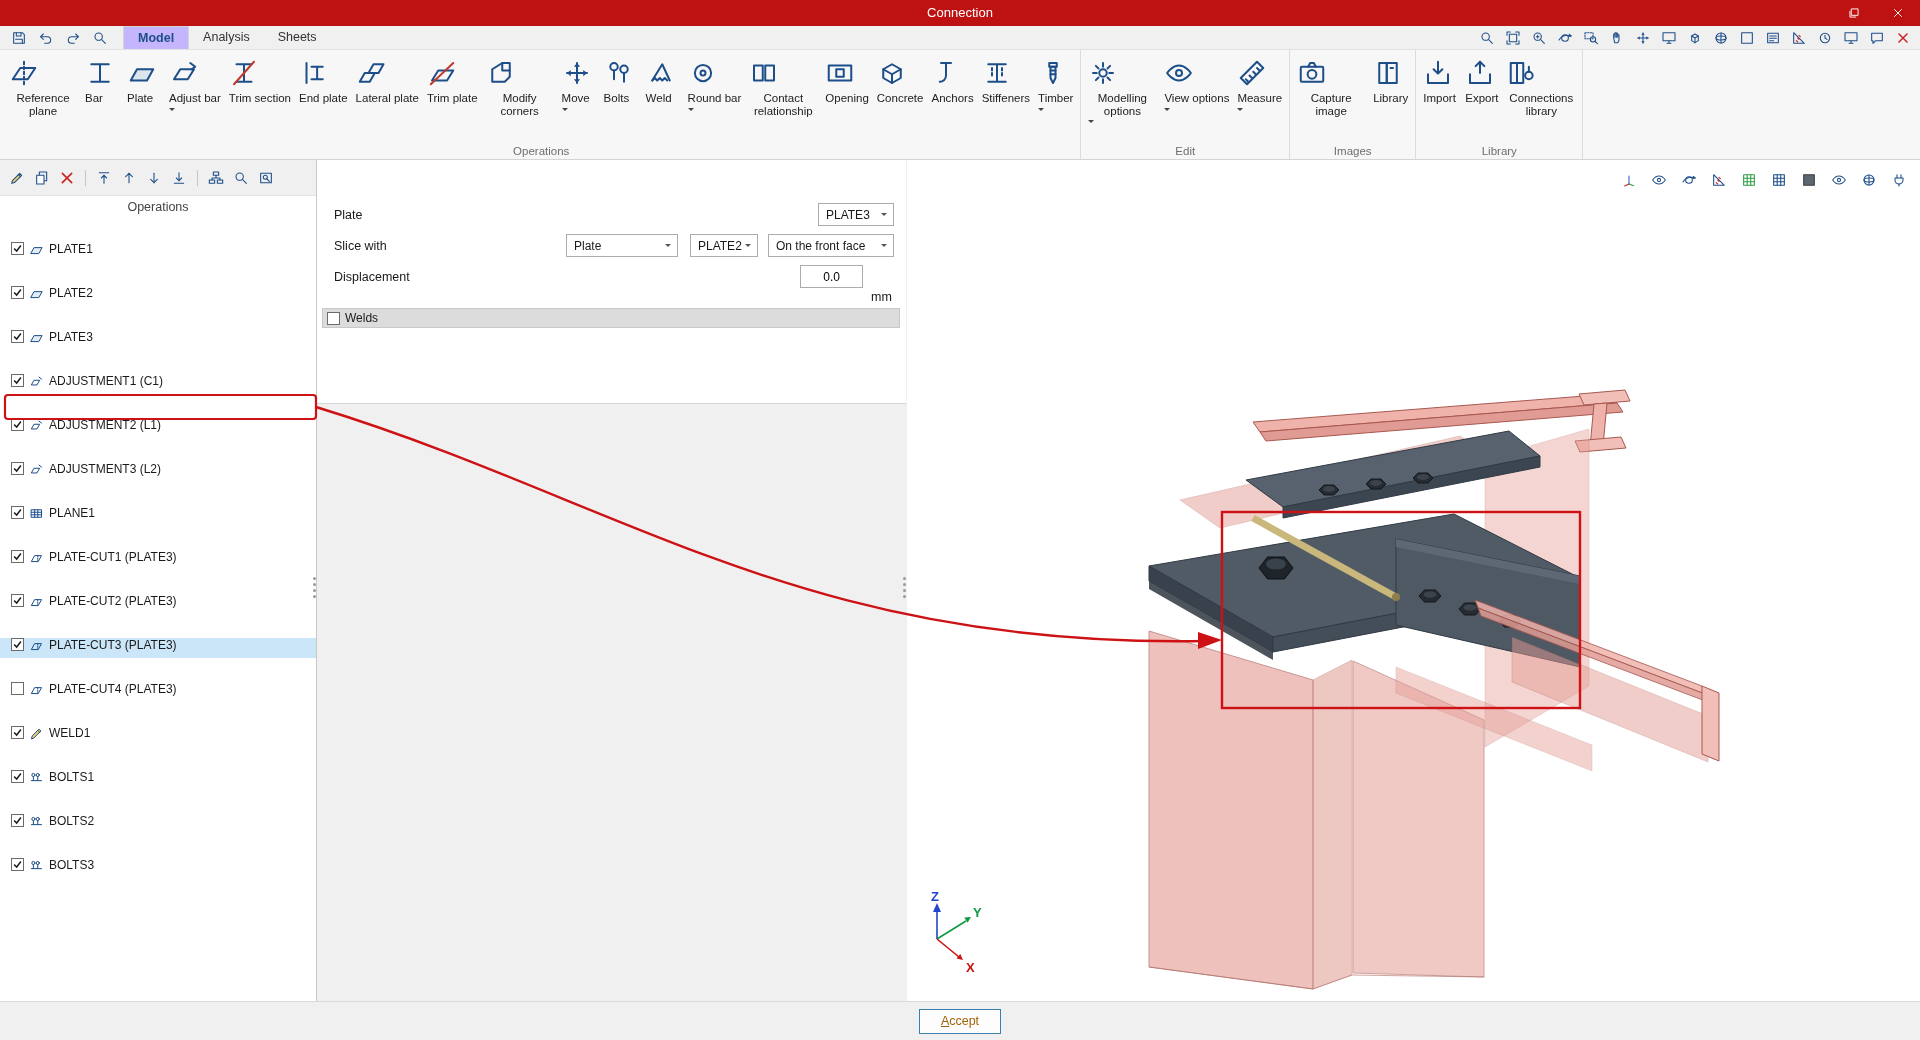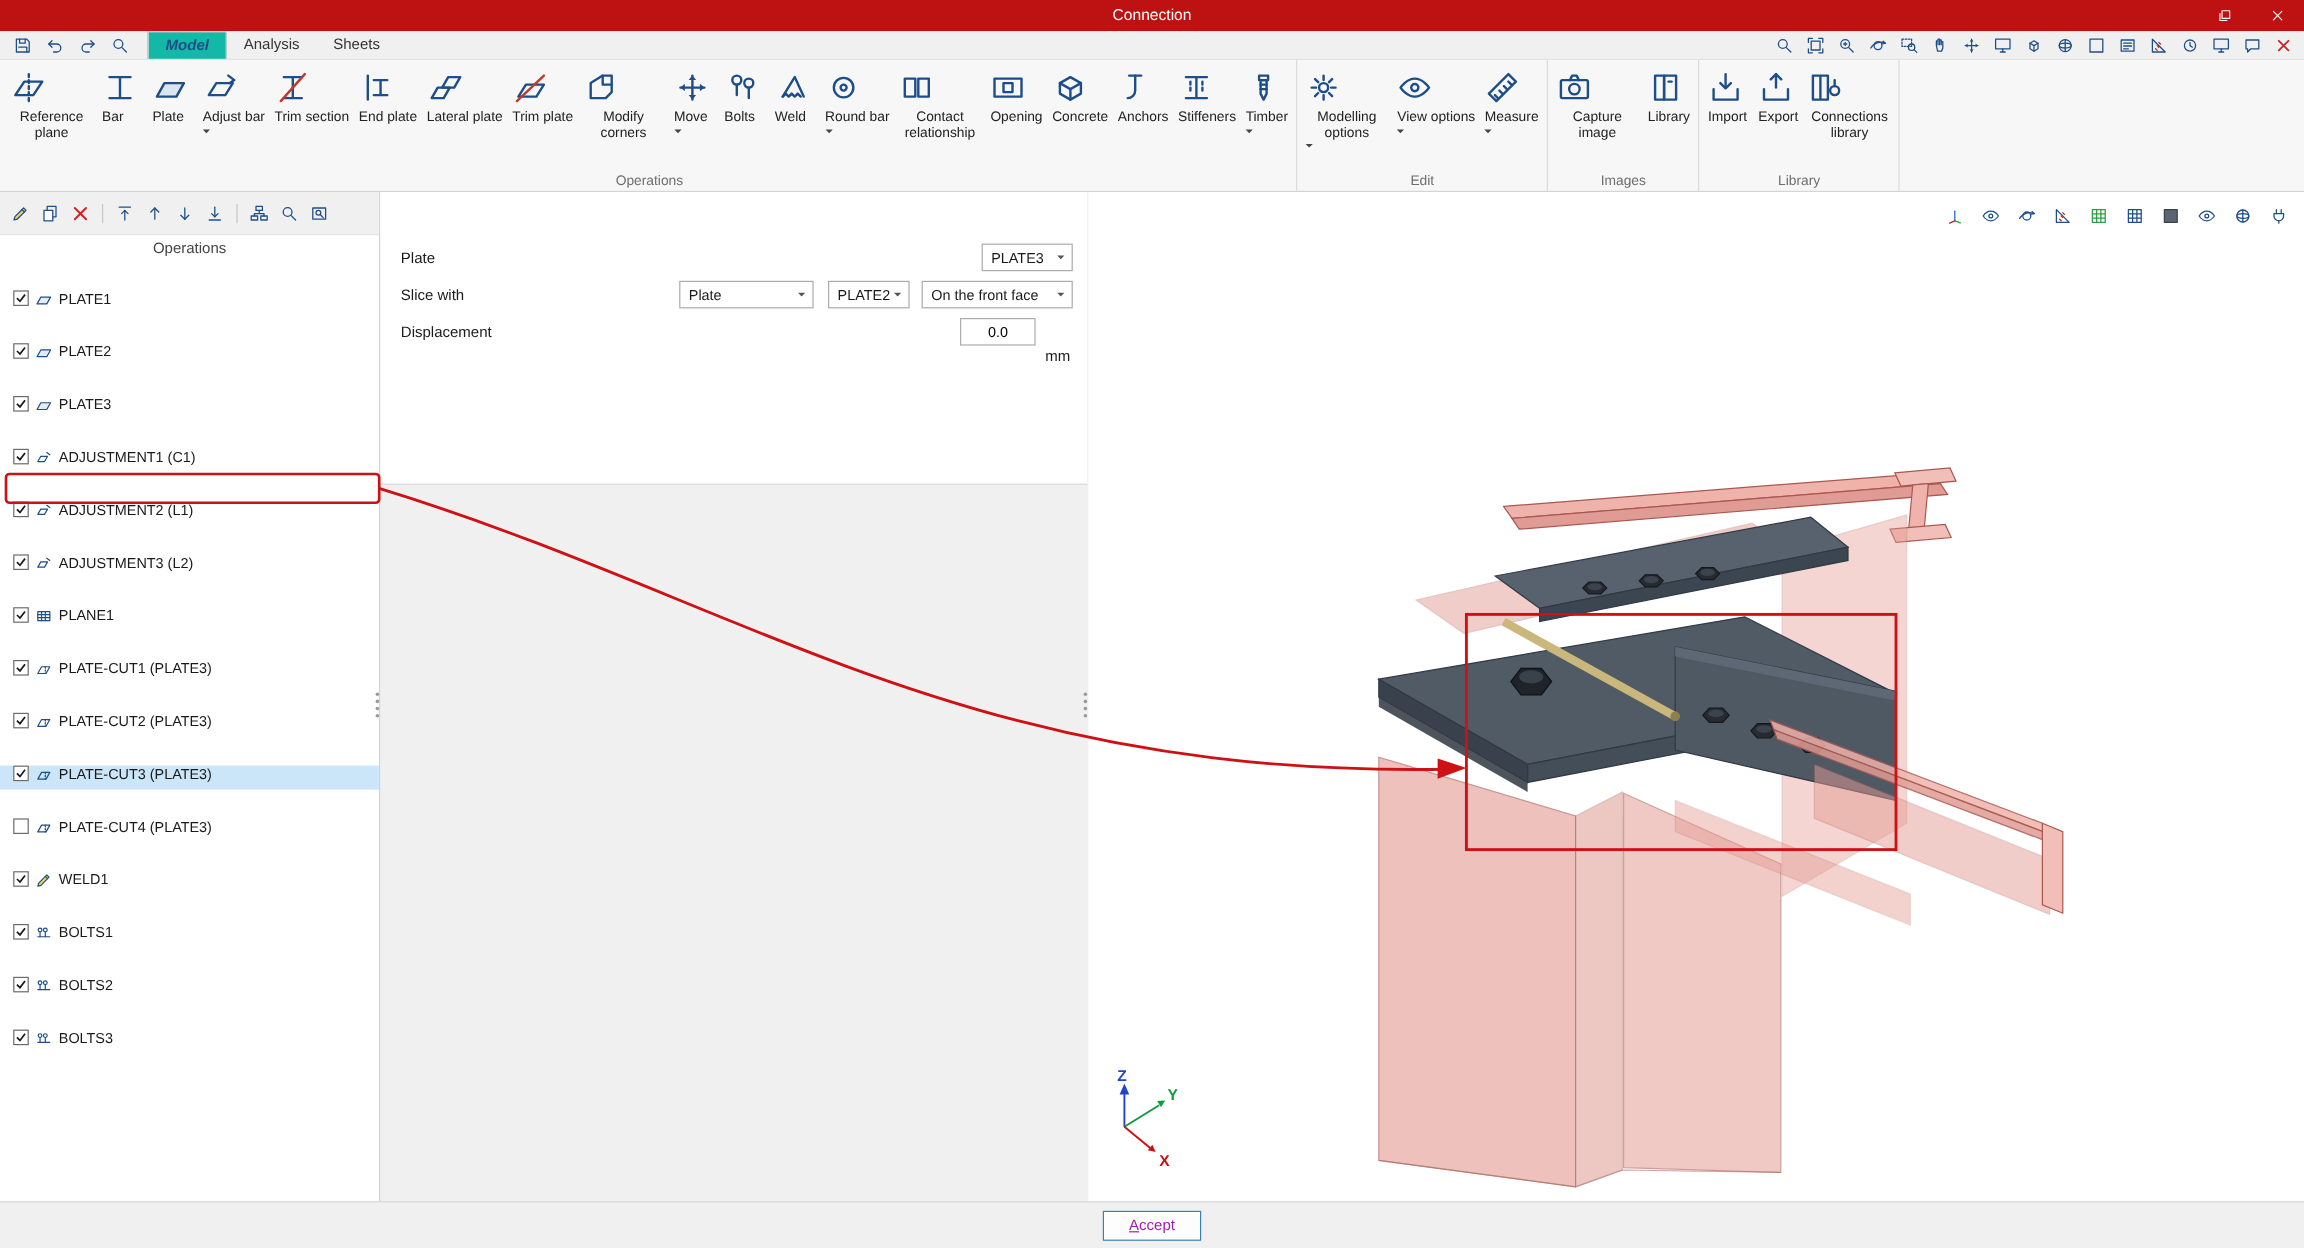--- a/index.html
+++ b/index.html
@@ -17,21 +17,21 @@
   .win-btn .icon{width:14px;height:14px;}
   .win-btn .icon svg{stroke:#fff;}
 
   
   .tabrow{position:absolute;top:26px;left:0;width:1920px;height:24px;background:#F0F0F0;display:flex;align-items:center;border-bottom:1px solid #E2E2E2;}
   .qa{display:flex;gap:5px;padding:0 8px;}
   .tbtn{display:flex;align-items:center;justify-content:center;width:22px;height:22px;border-radius:2px;}
   .tbtn .icon{width:16px;height:16px;}
   .tabs{display:flex;height:100%;margin-left:4px;}
   .tab{padding:0 14px;line-height:22px;font-size:12.5px;color:#333;}
-  .tab.active{background:#14b8a6;border:1px solid #D5D5D5;border-bottom:none;color:#1D4E89;font-weight:bold;font-style:italic;}
+  .tab.active{background:#c4b5fd;border:1px solid #D5D5D5;border-bottom:none;color:#1D4E89;font-weight:bold;}
   .view-tools{margin-left:auto;display:flex;gap:4px;padding-right:6px;}
 
   
   .ribbon{position:absolute;top:50px;left:0;width:1920px;height:110px;background:#F7F7F7;border-bottom:1px solid var(--line);display:flex;padding-left:2px;}
   .rgroup{position:relative;border-right:1px solid #DCDCDC;padding:3px 3px 17px;}
   .ritems{display:flex;height:100%;align-items:flex-start;}
   .rbtn{min-width:42px;max-width:80px;padding:3px 4px;display:flex;flex-direction:column;align-items:flex-start;font-size:11.5px;color:#222;text-align:center;}
   .ricon{width:30px;height:30px;margin:2px 0 4px;}
   .rtext{line-height:12.5px;max-width:68px;}
   .rarrow{margin-top:3px;width:0;height:0;border:3.5px solid transparent;border-top-color:#444;}
@@ -61,21 +61,21 @@
   .unit{position:absolute;font-size:12.5px;color:#1a1a1a;margin-top:20px;}
   .welds-bar{position:absolute;top:148px;left:5px;right:6px;height:20px;background:#DCDCDC;border:1px solid #C8C8C8;display:flex;align-items:center;gap:5px;padding:0 4px;font-size:12px;color:#1a1a1a;}
 
   
   .viewport{flex:1;background:#fff;position:relative;}
   .viewport-tools{position:absolute;top:9px;right:10px;display:flex;gap:8px;z-index:5;}
   .model{position:absolute;inset:0;width:100%;height:100%;}
 
   
   .footer{position:absolute;left:0;right:0;bottom:0;height:39px;background:#F0F0F0;border-top:1px solid #D9D9D9;display:flex;align-items:center;justify-content:center;}
-  .accept{width:82px;height:25px;background:#FDFDFD;border:1px solid #3C7FB1;font-size:12.5px;color:#a21caf;cursor:default;}
+  .accept{width:82px;height:25px;background:#FDFDFD;border:1px solid #3C7FB1;font-size:12.5px;color:#a16207;cursor:default;}
   .accept span{display:block;}
   .accept span::first-letter{text-decoration:underline;}
 
   
   .annot{position:absolute;top:0;left:0;width:1920px;height:1040px;pointer-events:none;z-index:30;}
   .splitter{position:absolute;width:6px;height:30px;display:flex;flex-direction:column;gap:3px;align-items:center;justify-content:center;z-index:6;}
   .splitter i{width:3px;height:3px;background:#9a9a9a;border-radius:50%;}
 </style>
 </head>
 <body>
@@ -890,20 +890,24 @@
         <span>On the front face</span>
         <span class="chev"></span>
       </div>
 
       <span class="plabel" style="top:110px">Displacement</span>
       <div class="num-input" style="left:483px;top:105px;width:63px">
         <span>0.0</span>
       </div>
       <span class="unit" style="left:554px;top:110px">mm</span>
 
+      <div class="welds-bar">
+        <span class="cb"></span>
+        <span>Welds</span>
+      </div>
     </div>
   </div>
 
   <div class="viewport">
     <div class="viewport-tools" id="viewport-toolbar">
         <div class="tbtn">
           <span class="icon">
             <svg viewBox="0 0 24 24">
               <path d="M12 18V6" stroke="#2266CC"></path>
               <path d="M12 18l7 2.5" stroke="#2E9E44"></path>

